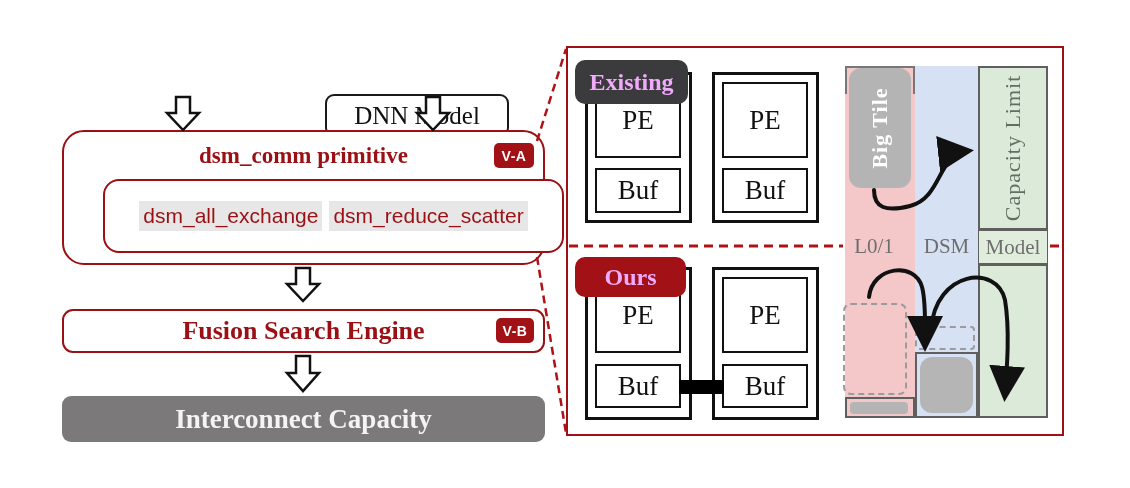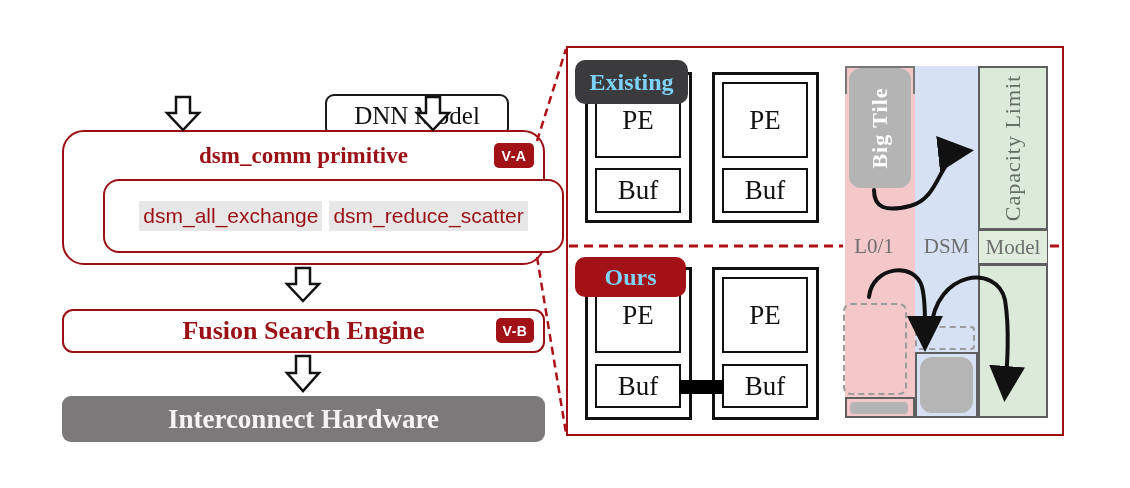--- a/index.html
+++ b/index.html
@@ -18,21 +18,21 @@
   .prim-token{font-family:"Liberation Sans", sans-serif;font-size:21px;color:#9a1015;
               background:#e7e7e7;padding:0 4px;line-height:30px;}
   .sec-badge{background:#a11116;border-radius:5px;color:#fff;font-family:"Liberation Sans", sans-serif;
              font-size:14px;font-weight:bold;letter-spacing:.5px;}
   .fusion-box{border:2.5px solid #9a1015;border-radius:11px;background:#fff;
               font-size:26px;font-weight:bold;color:#9a1015;}
   .hw-box{background:#7b7979;border-radius:9px;font-size:27px;font-weight:bold;color:#f5f3f3;}
 
   
   .panel{border:2.5px solid #9e1014;background:#fff;}
-  .tag{border-radius:10px;color:#7dd3fc;font-size:24px;font-weight:bold;align-items:center;}
+  .tag{border-radius:10px;color:#f0abfc;font-size:24px;font-weight:bold;align-items:center;}
   .tag-existing{background:#3b3a3c;}
   .tag-ours{background:#a11116;}
   .cluster{border:3px solid #111;background:#fff;}
   .pebuf{border:2.5px solid #111;background:#fff;font-size:27px;color:#111;}
   .thickbar{background:#000;}
 
   .col-pink{background:#f4c7c9;}
   .col-blue{background:#d6e2f4;}
   .green-box{background:#dcead9;border:2px solid #5f5f5f;}
   .green-cell{background:#e0eddc;border:1.5px solid #5f5f5f;}
@@ -74,21 +74,21 @@
   </div>
 
   <div class="abs fusion-box center" style="left:62px;top:309px;width:483px;height:44px;">
     <span>Fusion Search Engine</span>
   </div>
   <div class="abs sec-badge center" style="left:496px;top:318px;width:38px;height:25px;">
     <span>V-B</span>
   </div>
 
   <div class="abs hw-box center" style="left:62px;top:396px;width:483px;height:46px;">
-    <span>Interconnect Hardware</span>
+    <span>Interconnect Capacity</span>
   </div>
 
   <div class="abs panel" style="left:566px;top:46px;width:498px;height:390px;"></div>
 
   <div class="abs col-pink" style="left:845px;top:66px;width:70px;height:352px;"></div>
   <div class="abs col-blue" style="left:915px;top:66px;width:63px;height:352px;"></div>
 
   <div class="abs green-box caplimit" style="left:978px;top:66px;width:70px;height:164px;">
     <span class="rot">Capacity Limit</span>
   </div>

